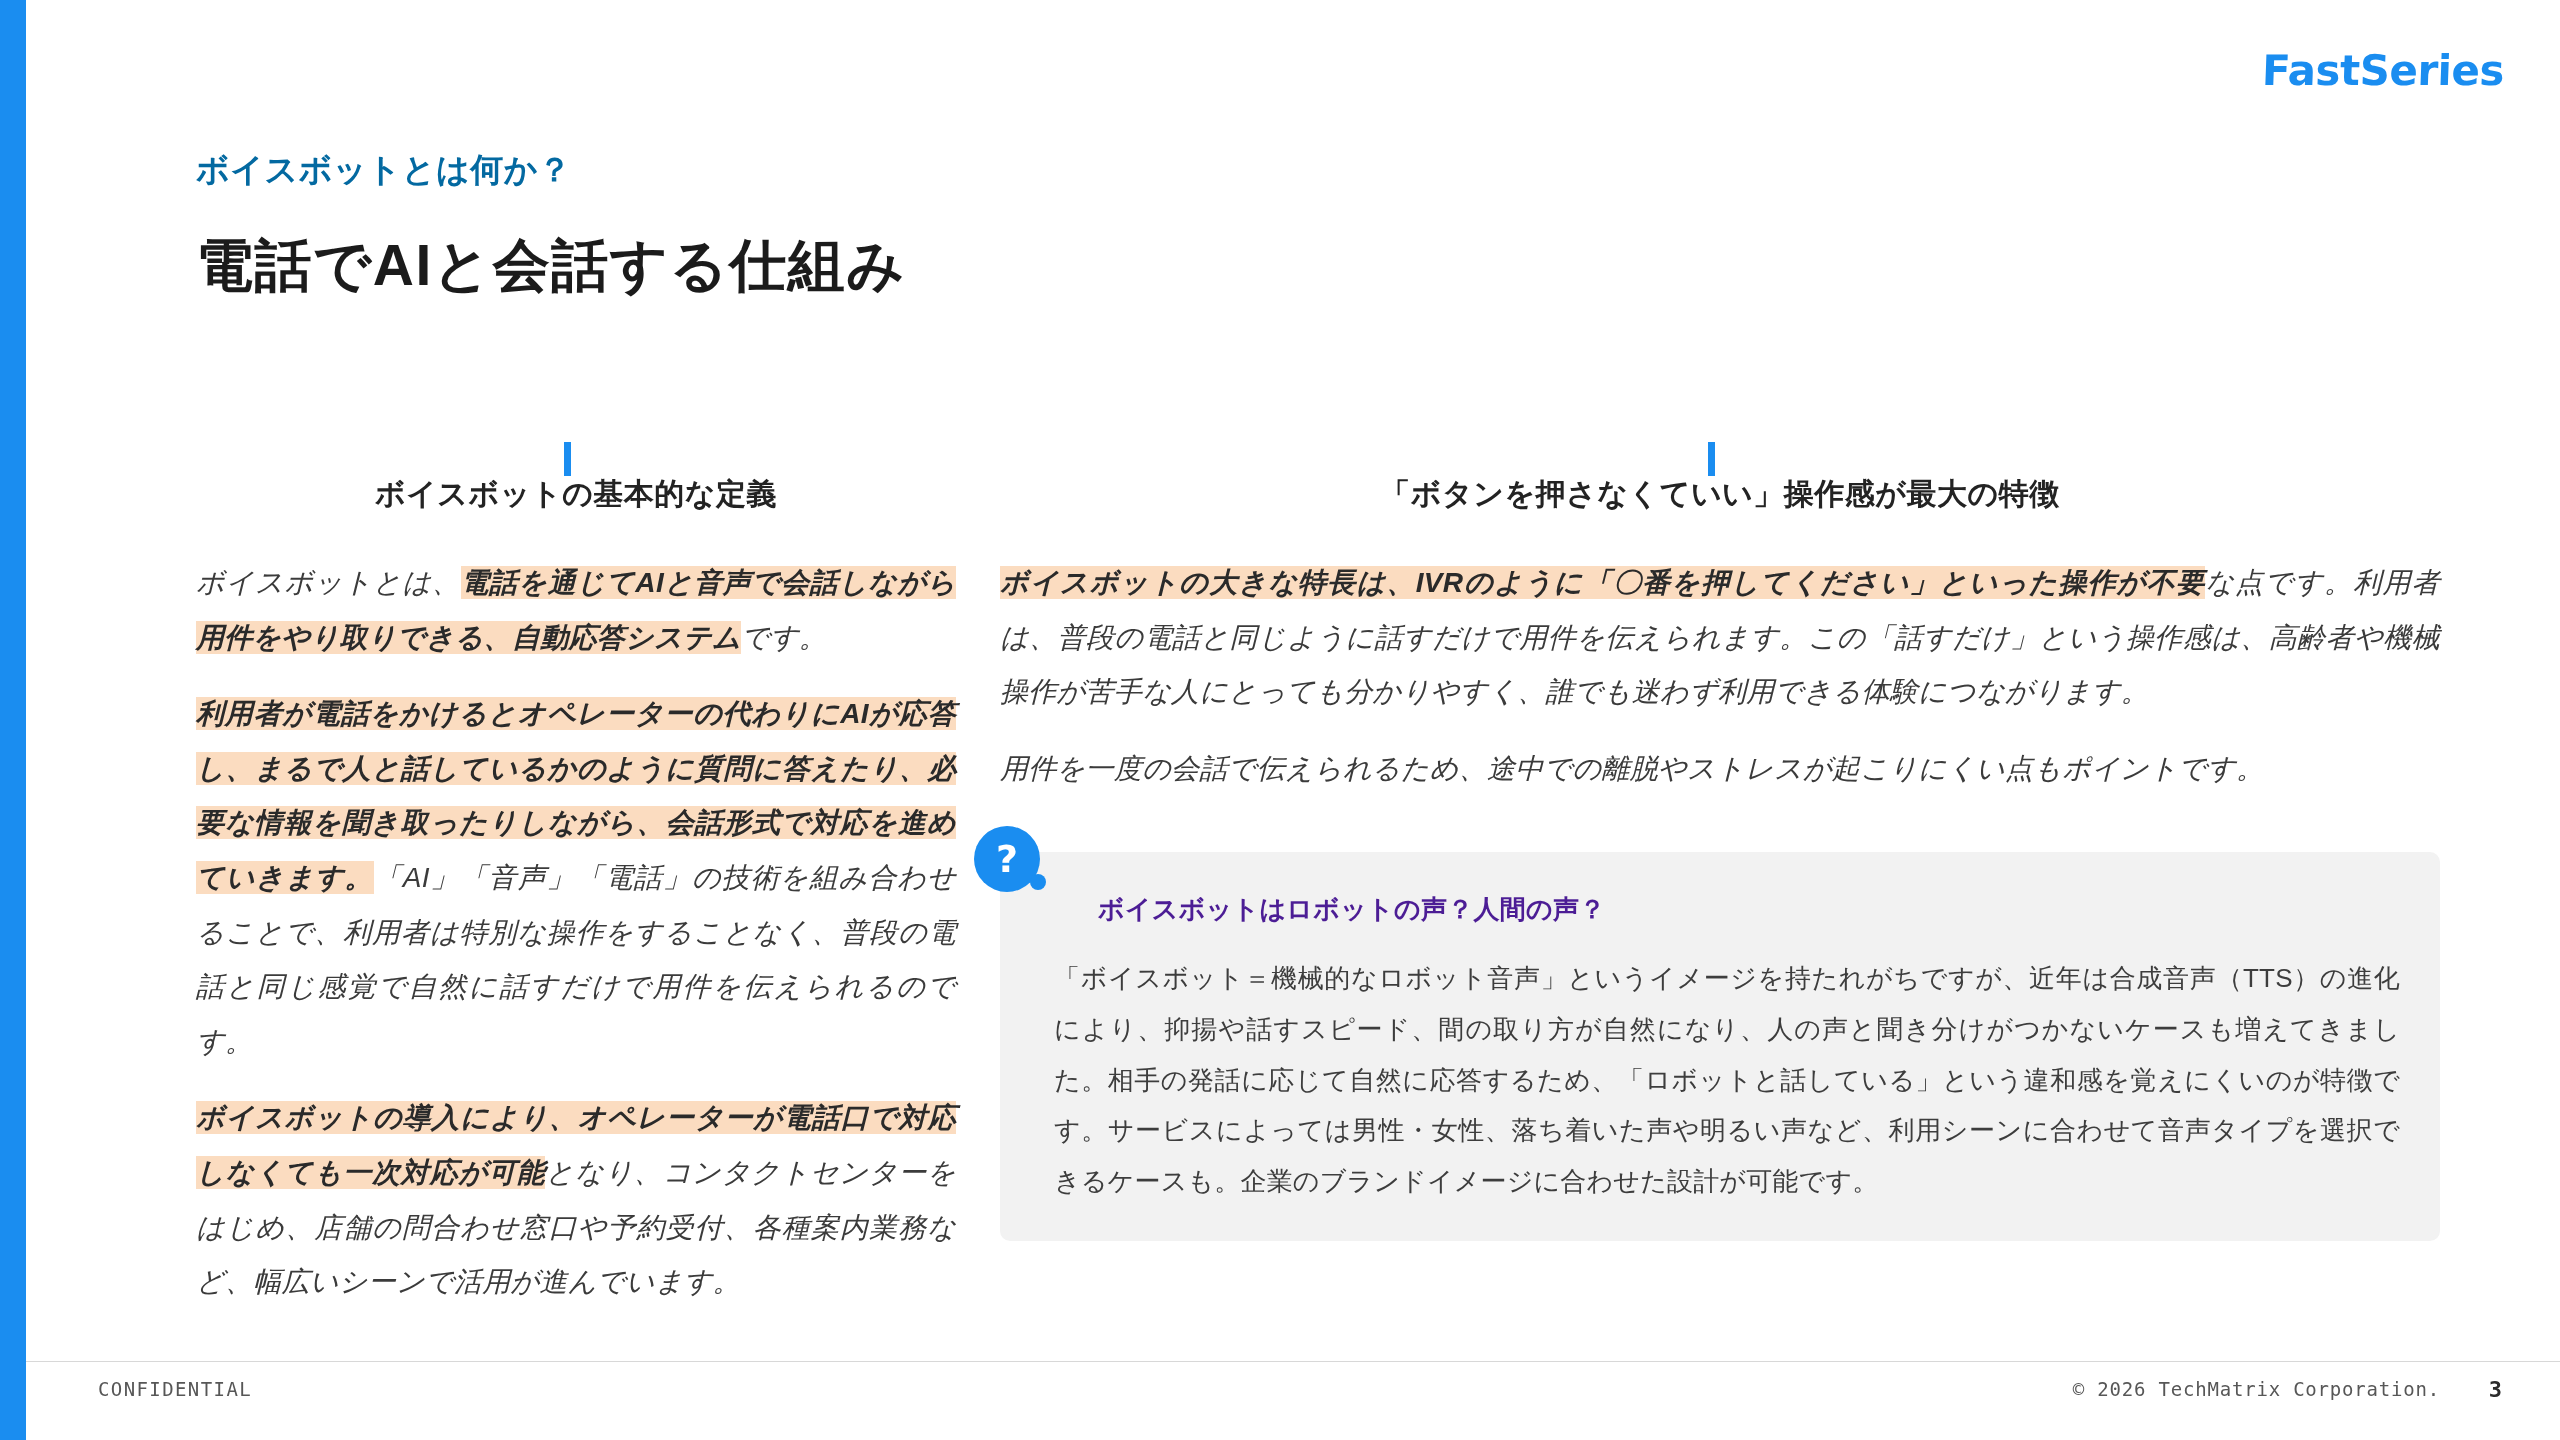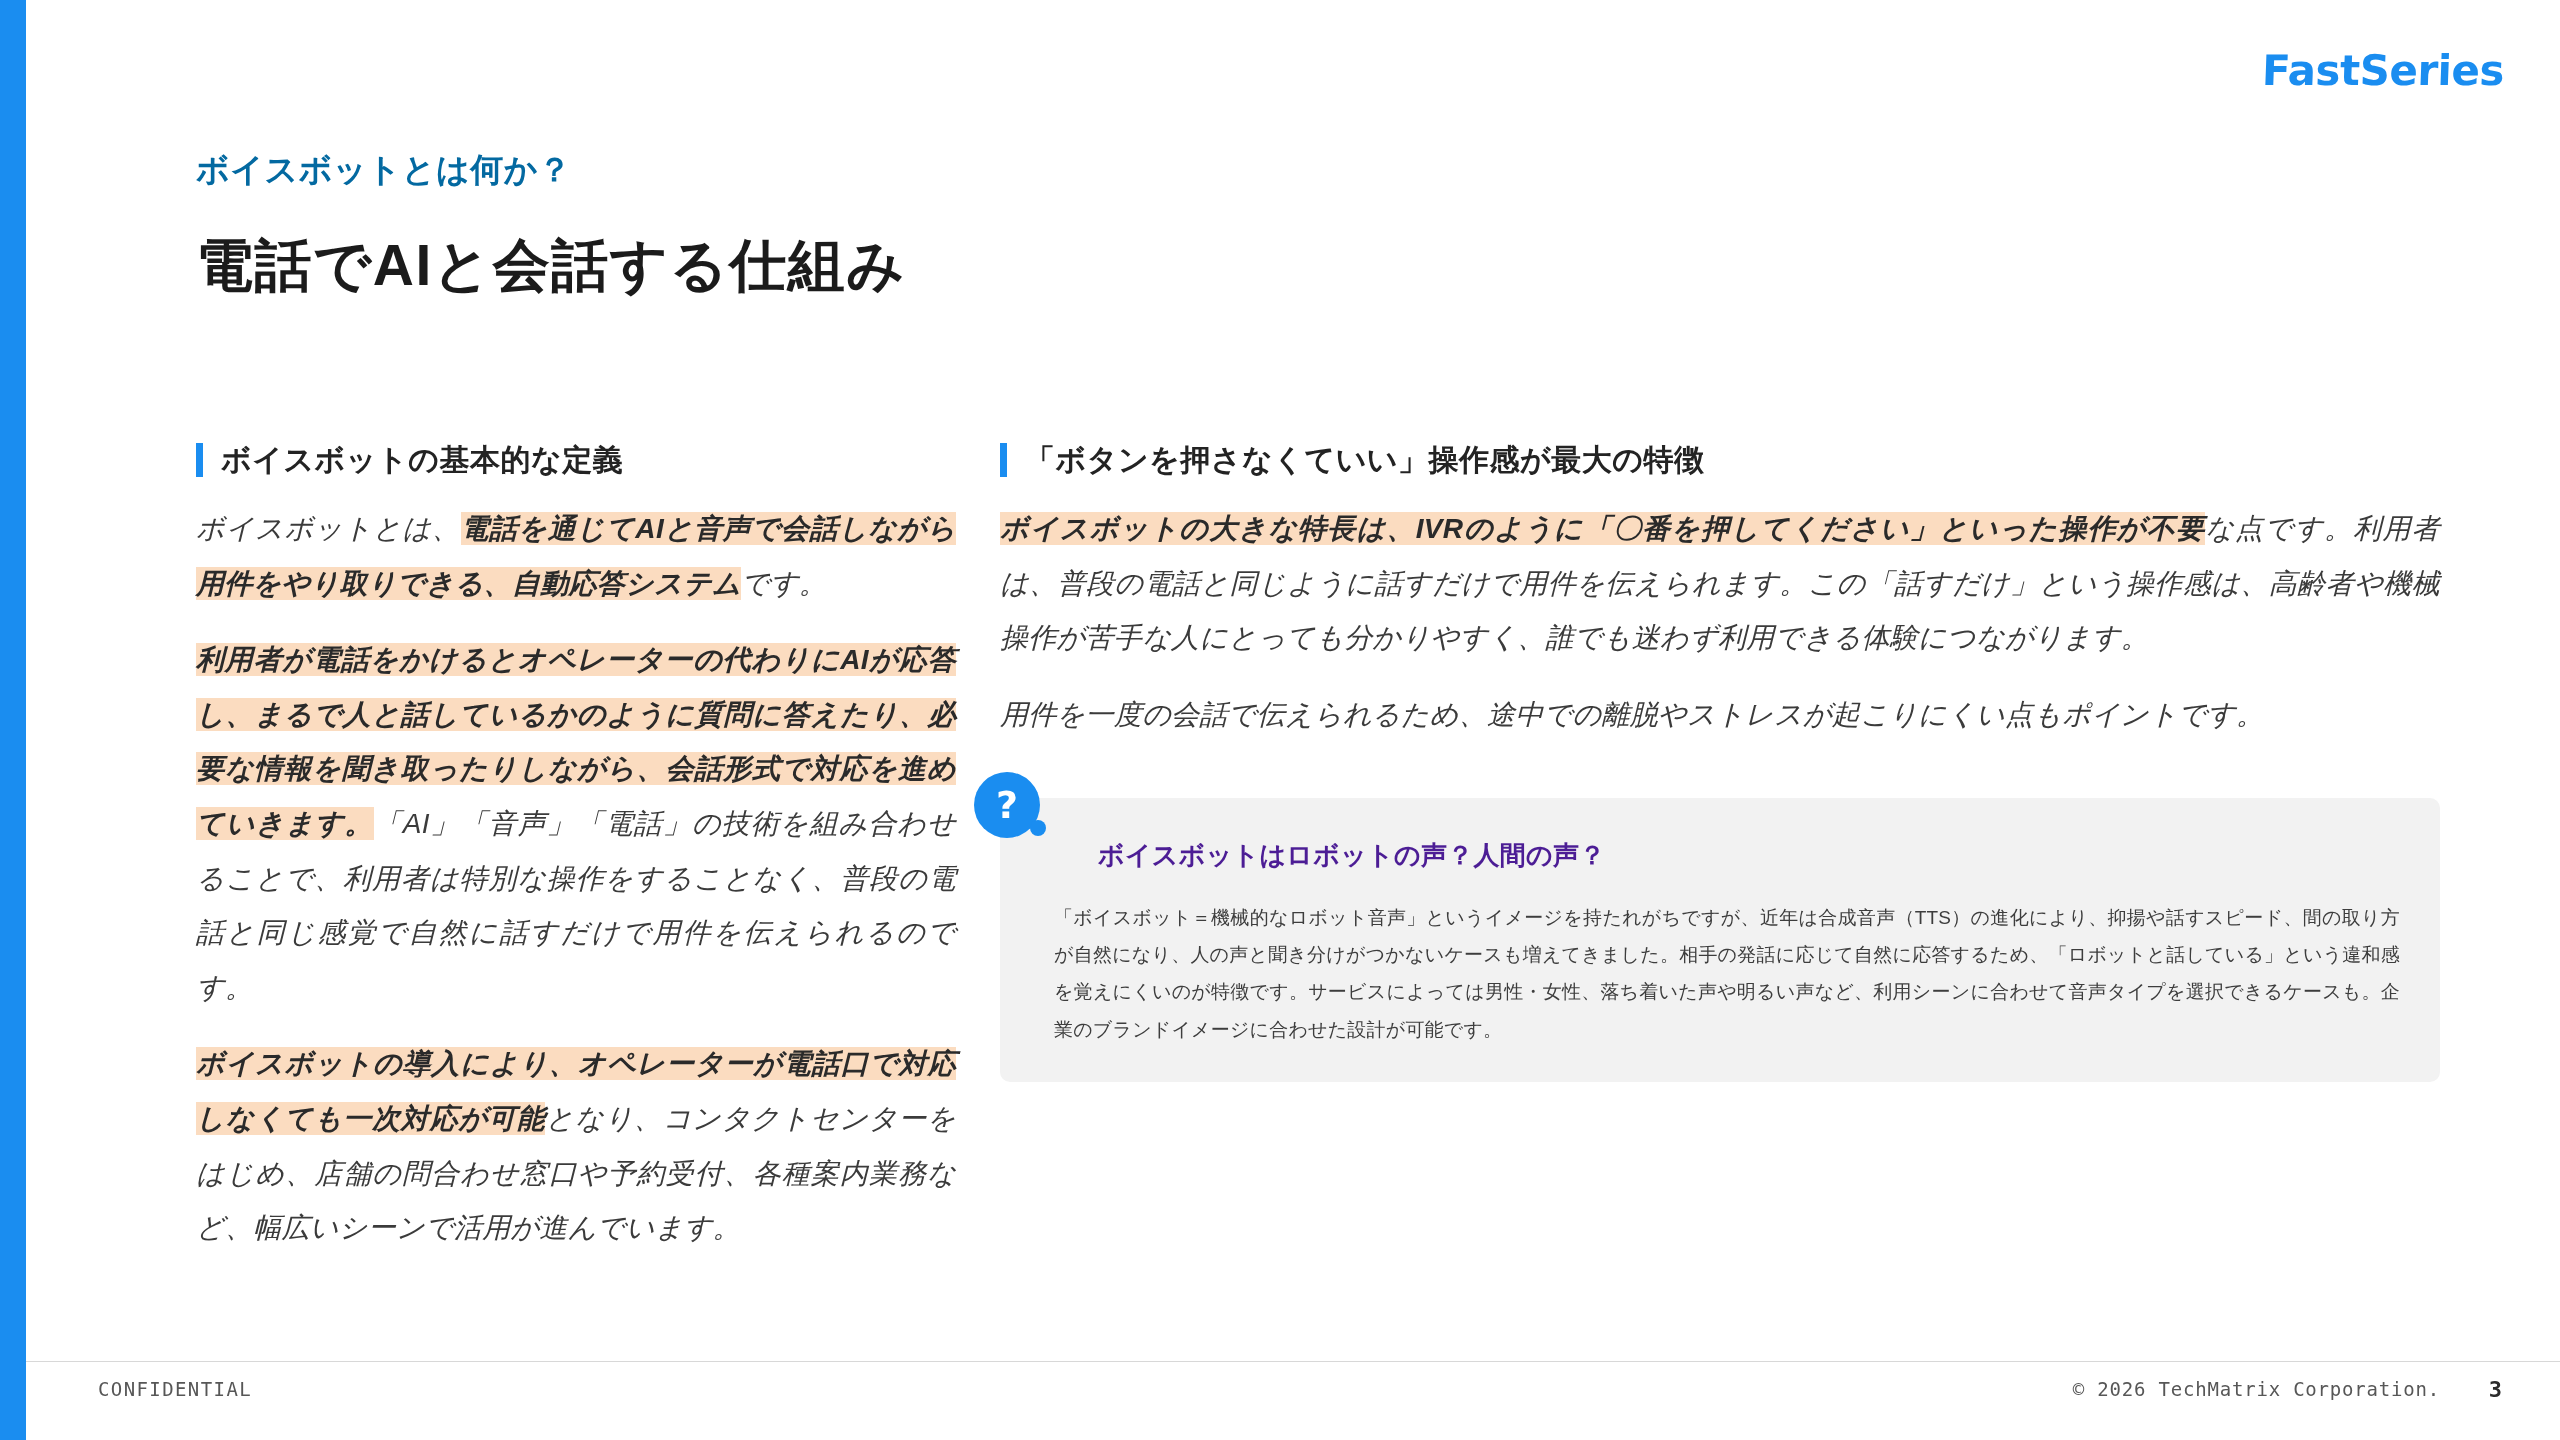--- a/index.html
+++ b/index.html
@@ -65,21 +65,22 @@
   .col {
     position: absolute;
     top: 442px;
   }
   .col-left { left: 196px; width: 760px; }
   .col-right { left: 1000px; width: 1440px; }
 
   .sec-head {
     display: flex;
     align-items: center;
-    margin-bottom: 24px;
+    margin-bottom: 44px;
+    flex-direction: column;
   }
   .sec-bar {
     width: 7px;
     height: 34px;
     background: #1a8df0;
     margin-right: 18px;
     flex: 0 0 auto;
   }
   .sec-title {
     font-size: 30px;
@@ -141,21 +142,21 @@
     background: #1a8df0;
   }
   .callout-title {
     font-size: 26px;
     font-weight: 700;
     color: #4c1d95;
     margin: 0 0 26px 58px;
     letter-spacing: 0.3px;
   }
   .callout-body {
-    font-size: 19px;
+    font-size: 26px;
     line-height: 1.95;
     color: #3d3d3d;
     margin: 0 0 0 14px;
     letter-spacing: 0.2px;
     text-align: justify;
   }
   
   .footer-rule {
     position: absolute;
     left: 26px;

